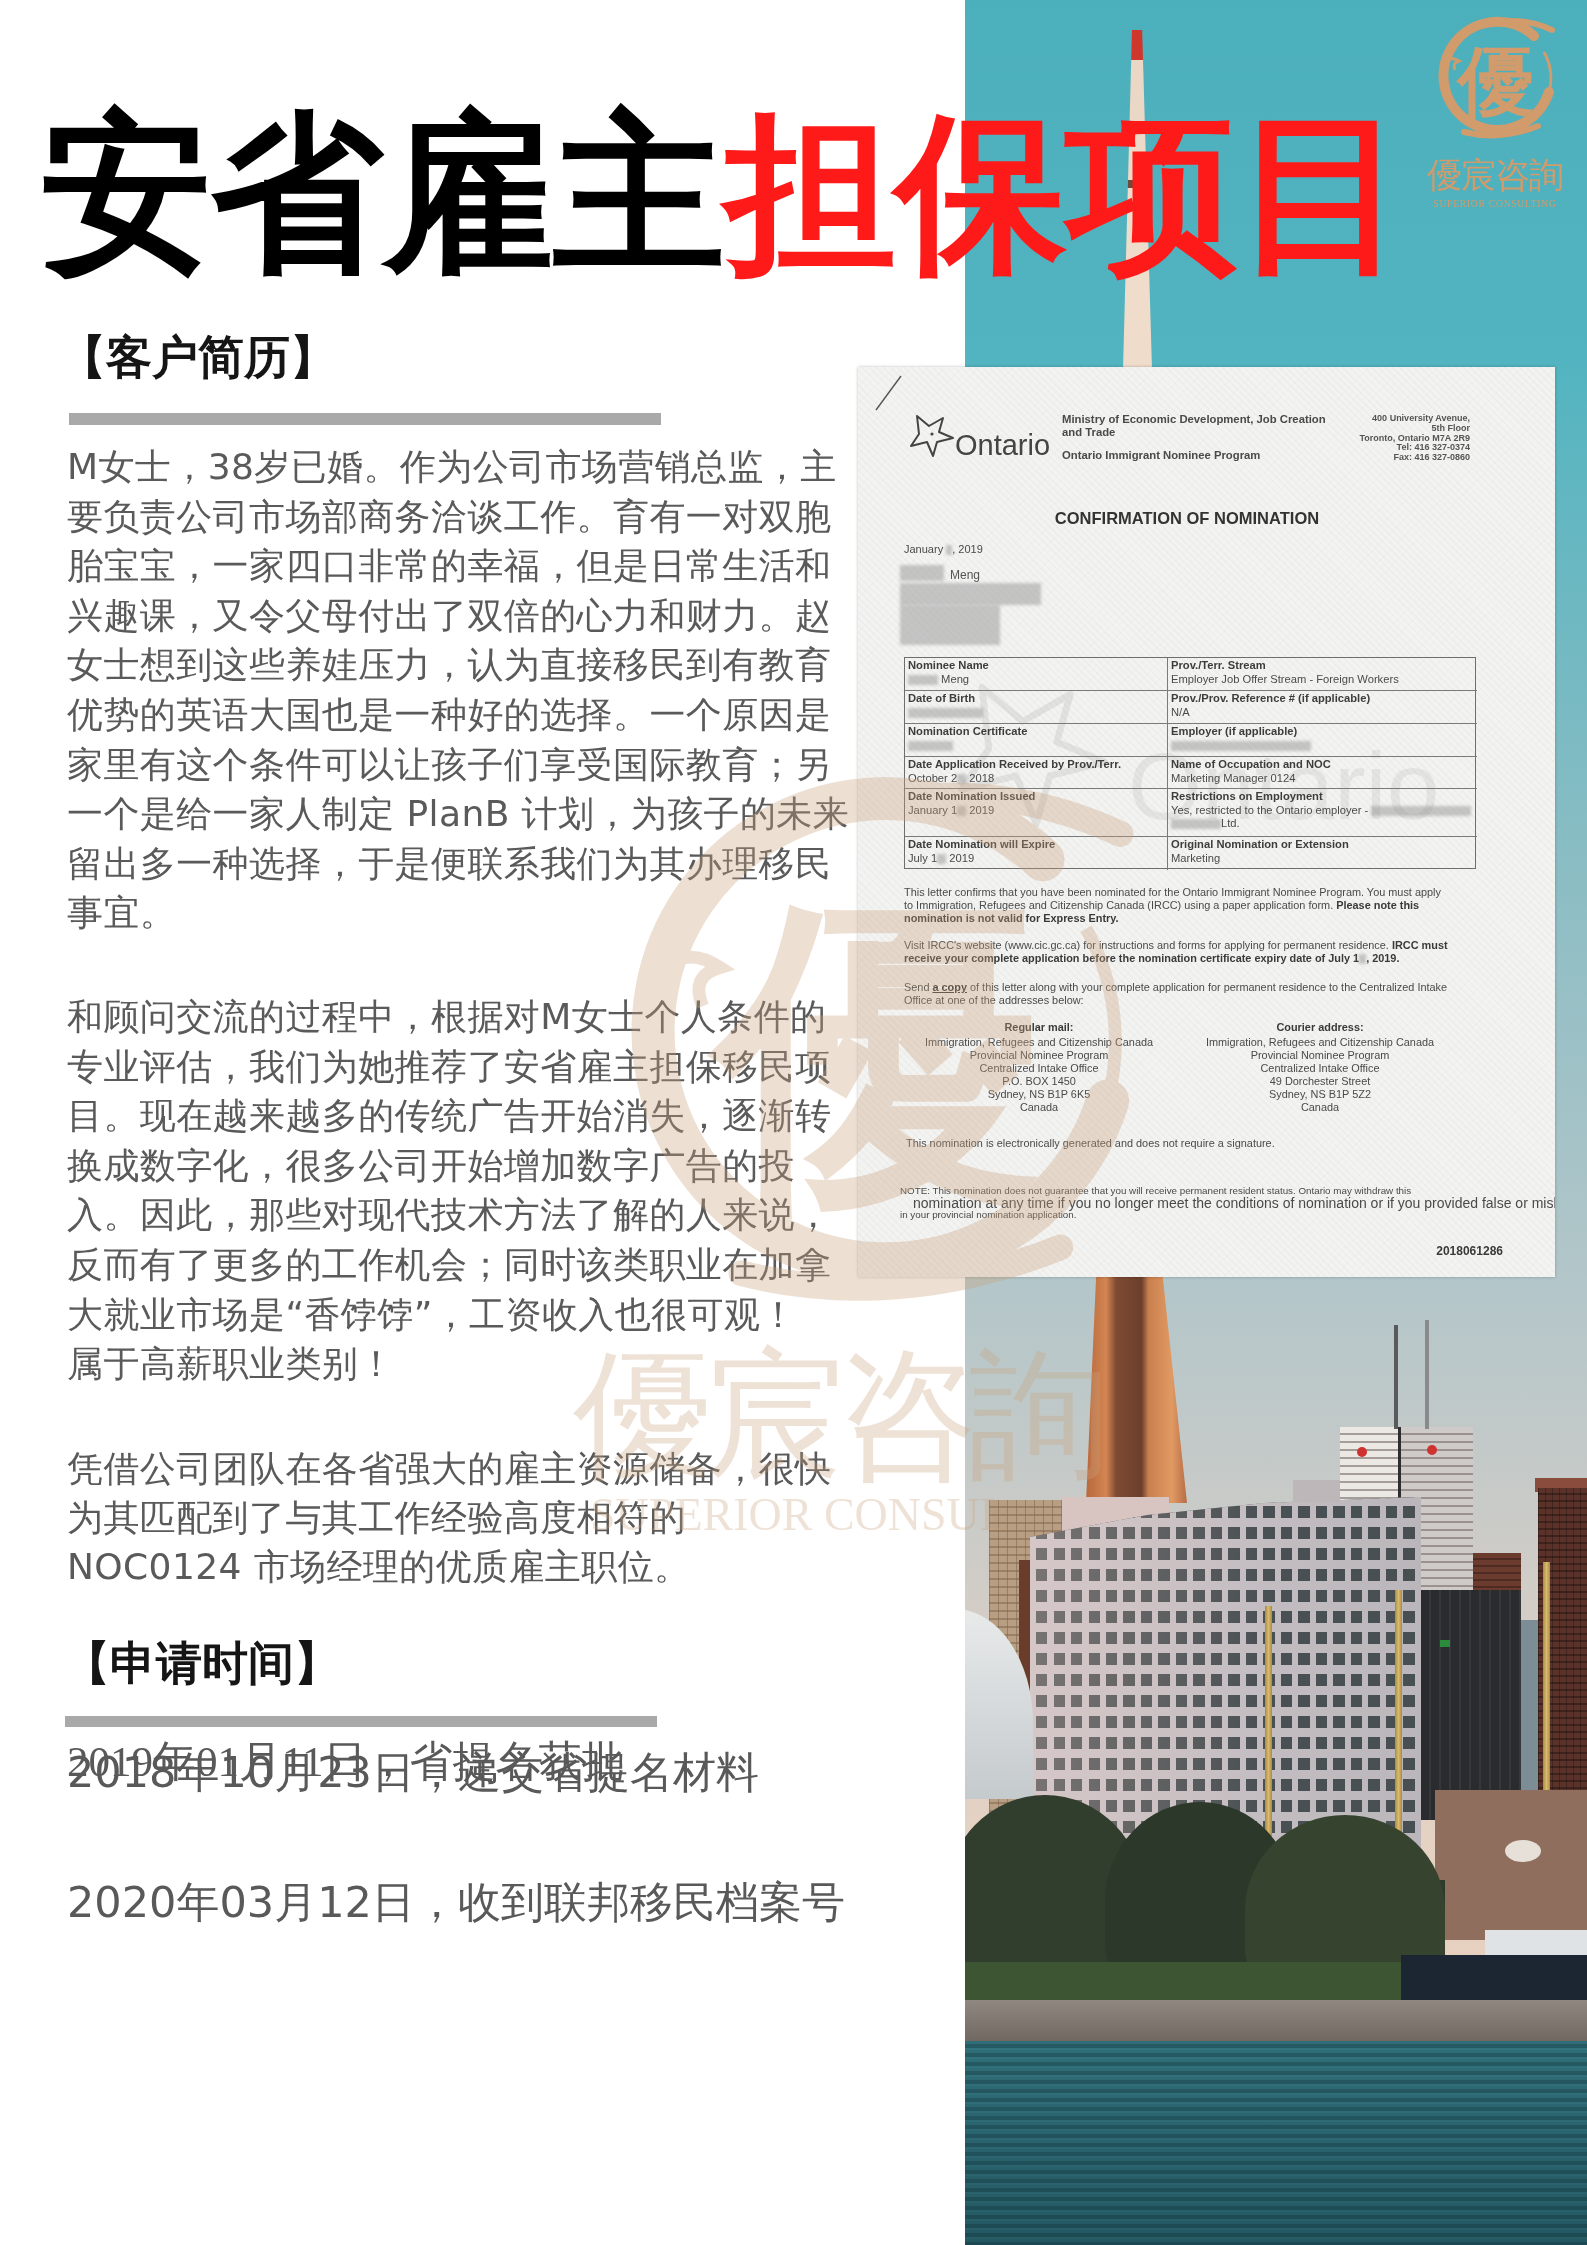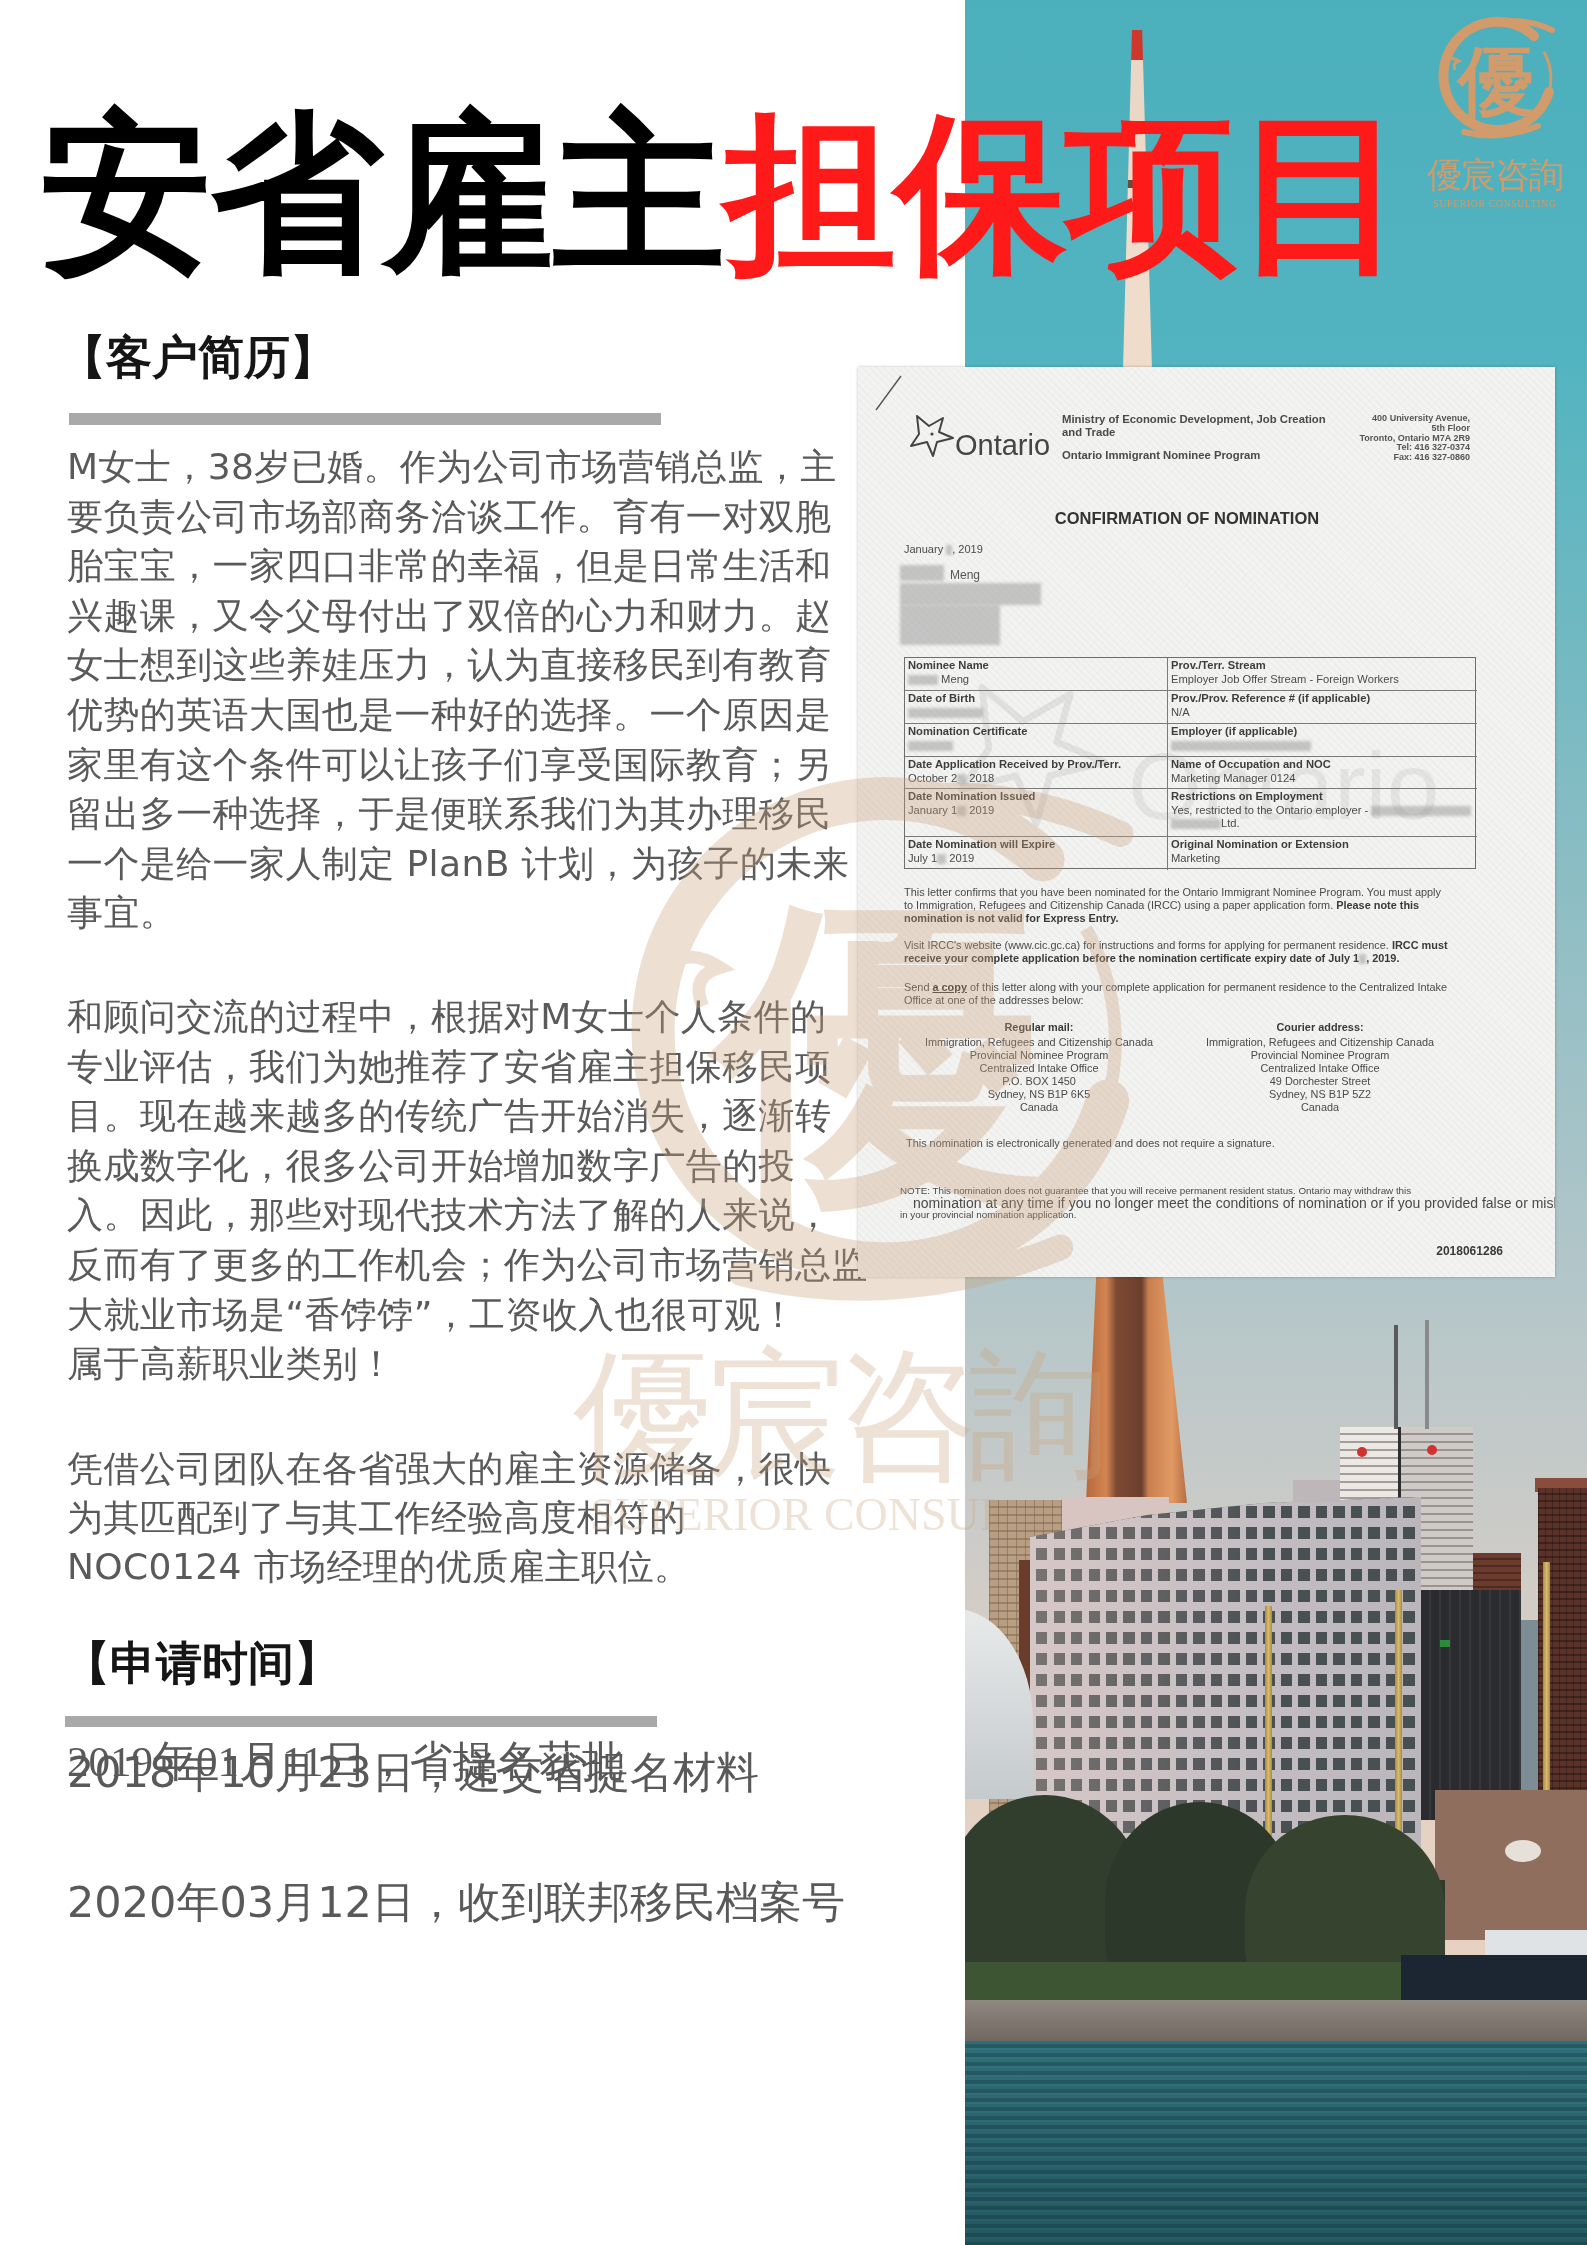--- a/index.html
+++ b/index.html
@@ -213,32 +213,32 @@
 <div class="abs divider" style="left:69px;top:413px;width:592px;height:12px;"></div>
 
 <div class="abs para" style="top:442px;">
   <div>M女士，38岁已婚。作为公司市场营销总监，主</div>
   <div>要负责公司市场部商务洽谈工作。育有一对双胞</div>
   <div>胎宝宝，一家四口非常的幸福，但是日常生活和</div>
   <div>兴趣课，又令父母付出了双倍的心力和财力。赵</div>
   <div>女士想到这些养娃压力，认为直接移民到有教育</div>
   <div>优势的英语大国也是一种好的选择。一个原因是</div>
   <div>家里有这个条件可以让孩子们享受国际教育；另</div>
+  <div>一个是给一家人制定 PlanB 计划，为孩子的未来</div>
   <div>留出多一种选择，于是便联系我们为其办理移民</div>
-  <div>一个是给一家人制定 PlanB 计划，为孩子的未来</div>
   <div>事宜。</div>
 </div>
 
 <div class="abs para" style="top:992px;">
   <div>和顾问交流的过程中，根据对M女士个人条件的</div>
   <div>专业评估，我们为她推荐了安省雇主担保移民项</div>
   <div>目。现在越来越多的传统广告开始消失，逐渐转</div>
   <div>换成数字化，很多公司开始增加数字广告的投</div>
   <div>入。因此，那些对现代技术方法了解的人来说，</div>
-  <div>反而有了更多的工作机会；作为公司市场营销总监</div>
+  <div>反而有了更多的工作机会；同时该类职业在加拿</div>
   <div>大就业市场是“香饽饽”，工资收入也很可观！</div>
   <div>属于高薪职业类别！</div>
 </div>
 
 <div class="abs para" style="top:1445px;line-height:48.8px;">
   <div>凭借公司团队在各省强大的雇主资源储备，很快</div>
   <div>为其匹配到了与其工作经验高度相符的</div>
   <div>NOC0124 市场经理的优质雇主职位。</div>
 </div>
 

